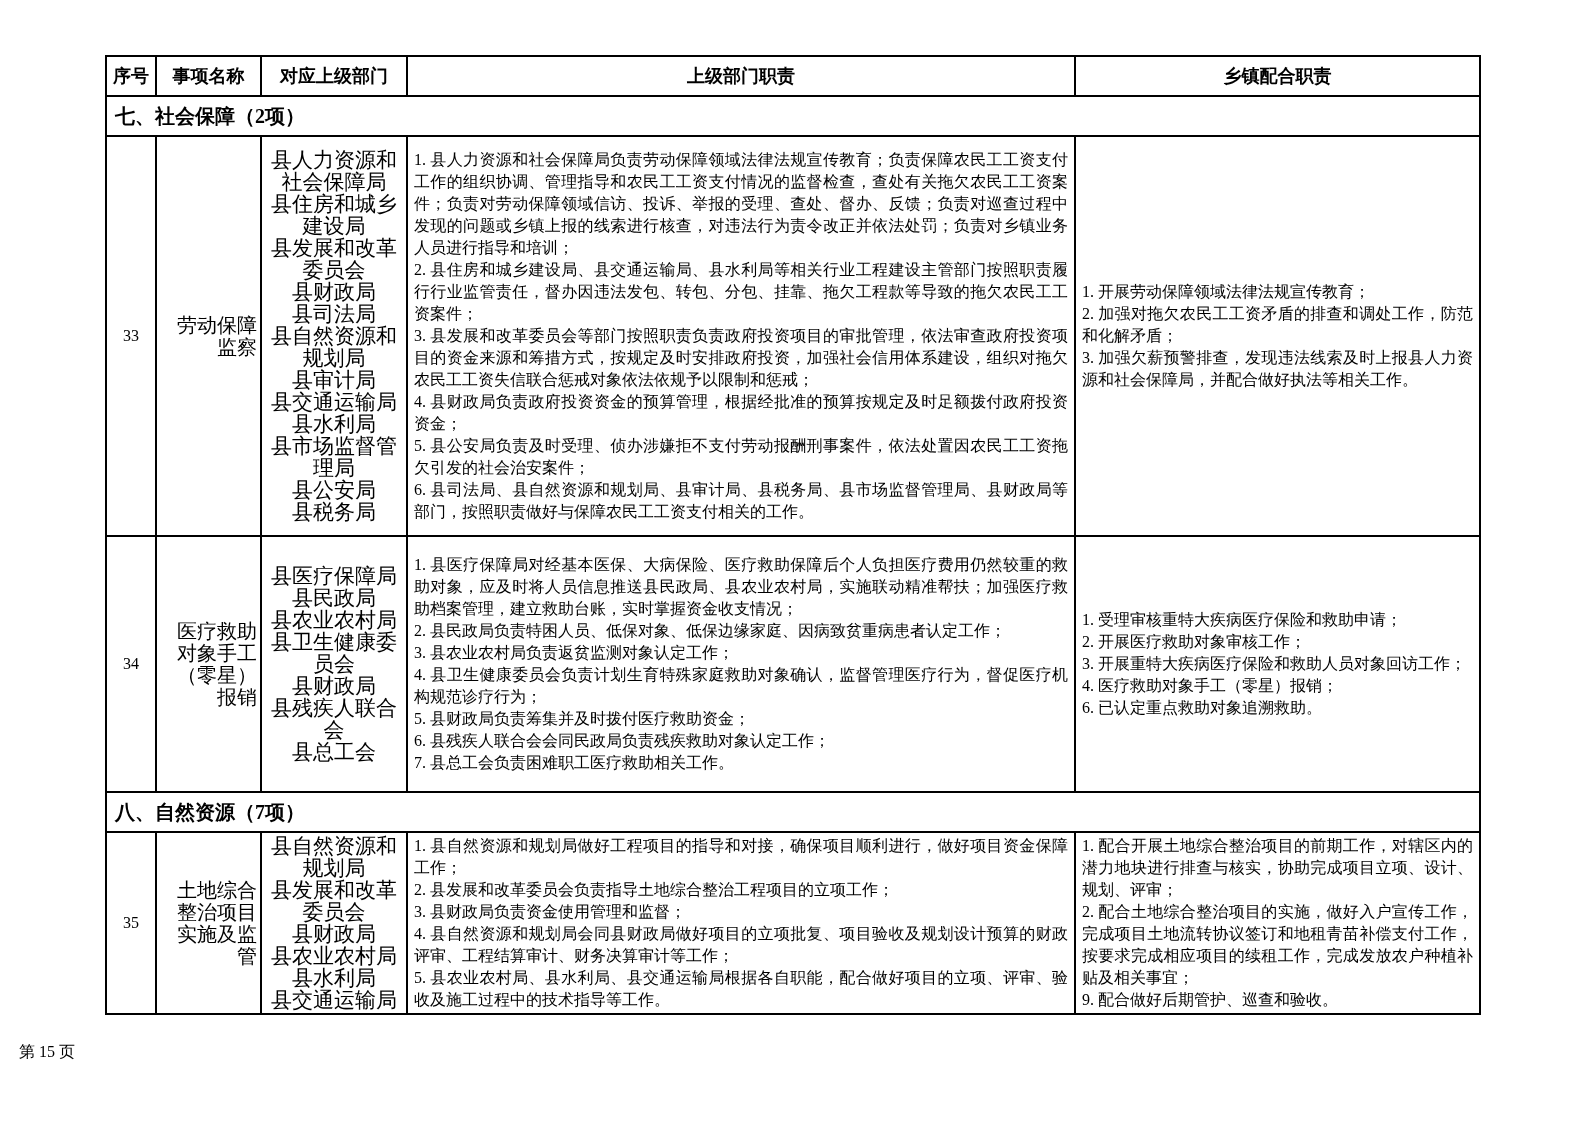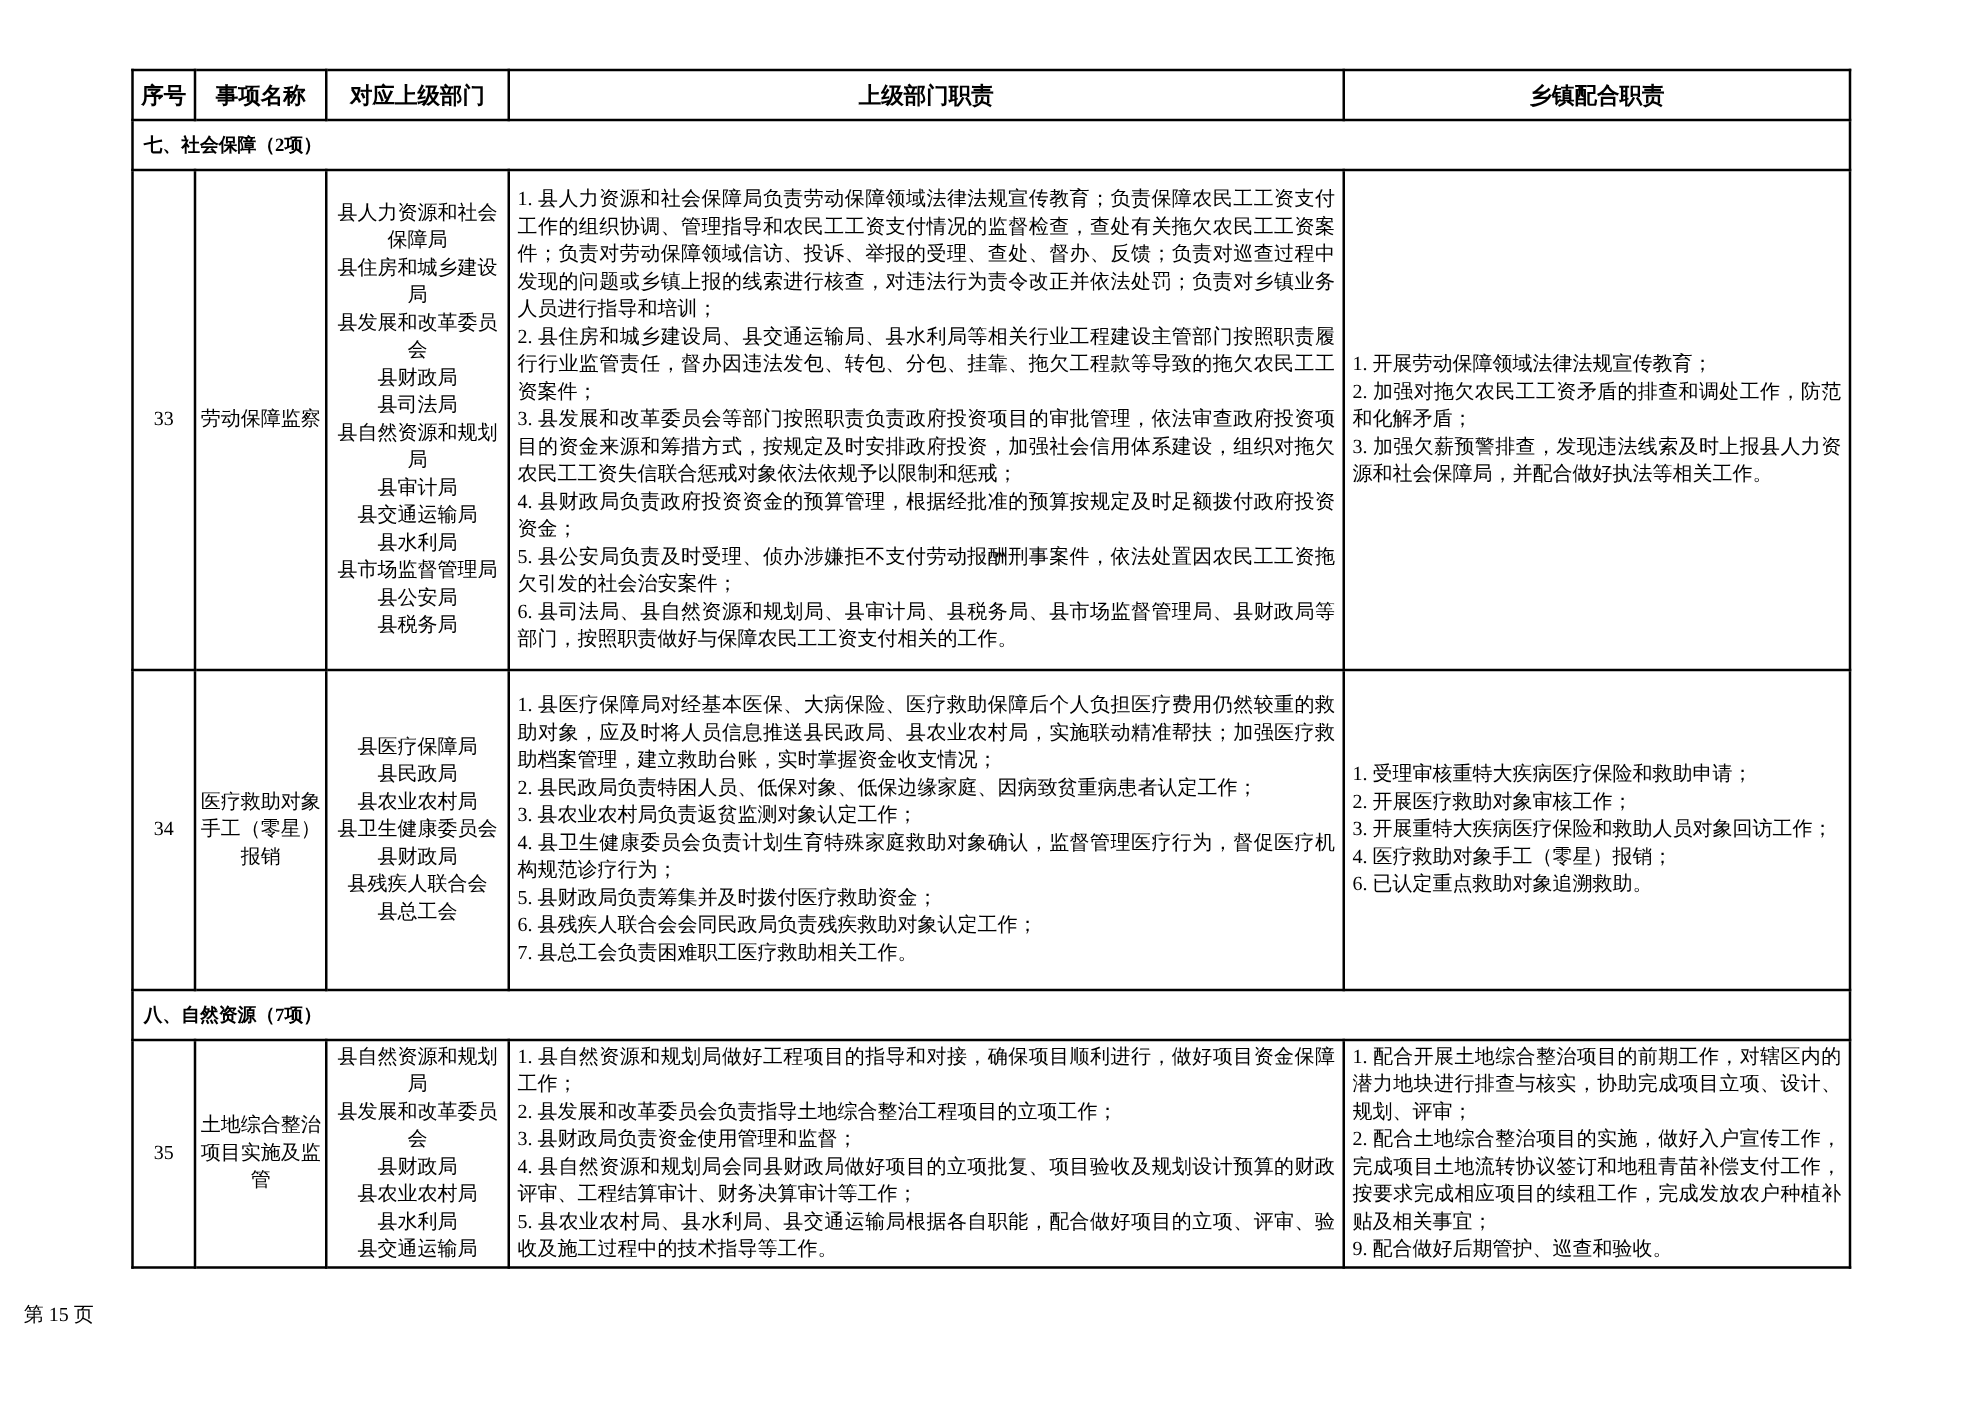--- a/index.html
+++ b/index.html
@@ -22,26 +22,26 @@
   col.c0{width:50px;}
   col.c1{width:105px;}
   col.c2{width:146px;}
   col.c3{width:668px;}
   col.c4{width:405px;}
   tr.hdr th{
     height:40px;font-size:18px;font-weight:bold;
     padding:0 2px;
   }
   tr.section td{
-    height:40px;font-size:15px;font-weight:bold;text-align:left;
+    height:40px;font-size:20px;font-weight:bold;text-align:left;
     padding:0 0 0 8px;
   }
   td.cell-no{text-align:center;font-size:16px;}
-  td.cell-name{text-align:center;font-size:16px;line-height:22px;padding:0 3px;}
-  td.cell-dept{text-align:center;font-size:16px;line-height:22px;padding:0 1px;}
+  td.cell-name{text-align:right;font-size:20px;line-height:22px;padding:0 3px;}
+  td.cell-dept{text-align:center;font-size:21px;line-height:22px;padding:0 1px;}
   td.cell-duty{font-size:16px;line-height:22px;padding:2px 6px;}
   .duty-item{text-align:justify;text-align-last:left;}
   .dept-line{text-align:center;}
   tr.r33>td{height:400px;}
   tr.r34>td{height:256px;}
   tr.r35>td{height:177px;}
   .footer{
     position:absolute;left:0;top:1042px;width:100%;
     font-size:16px;padding-left:19px;
   }

